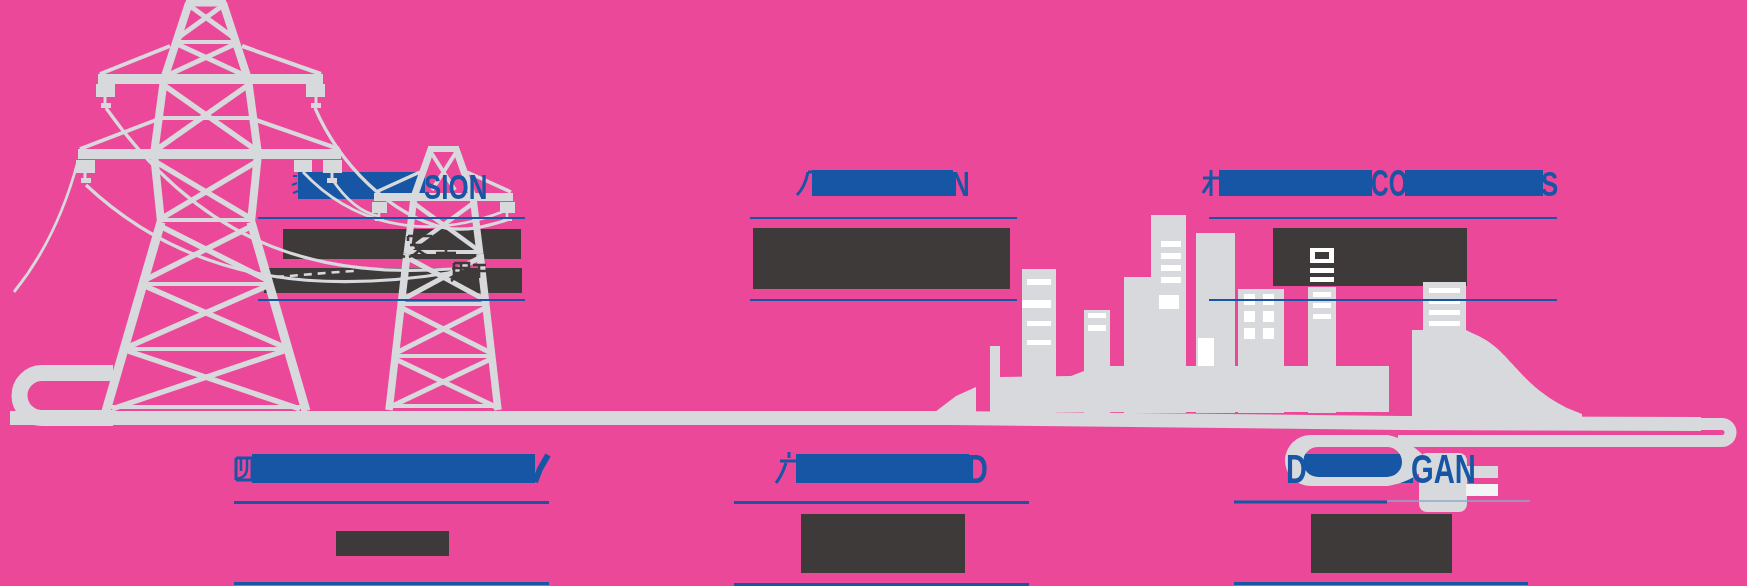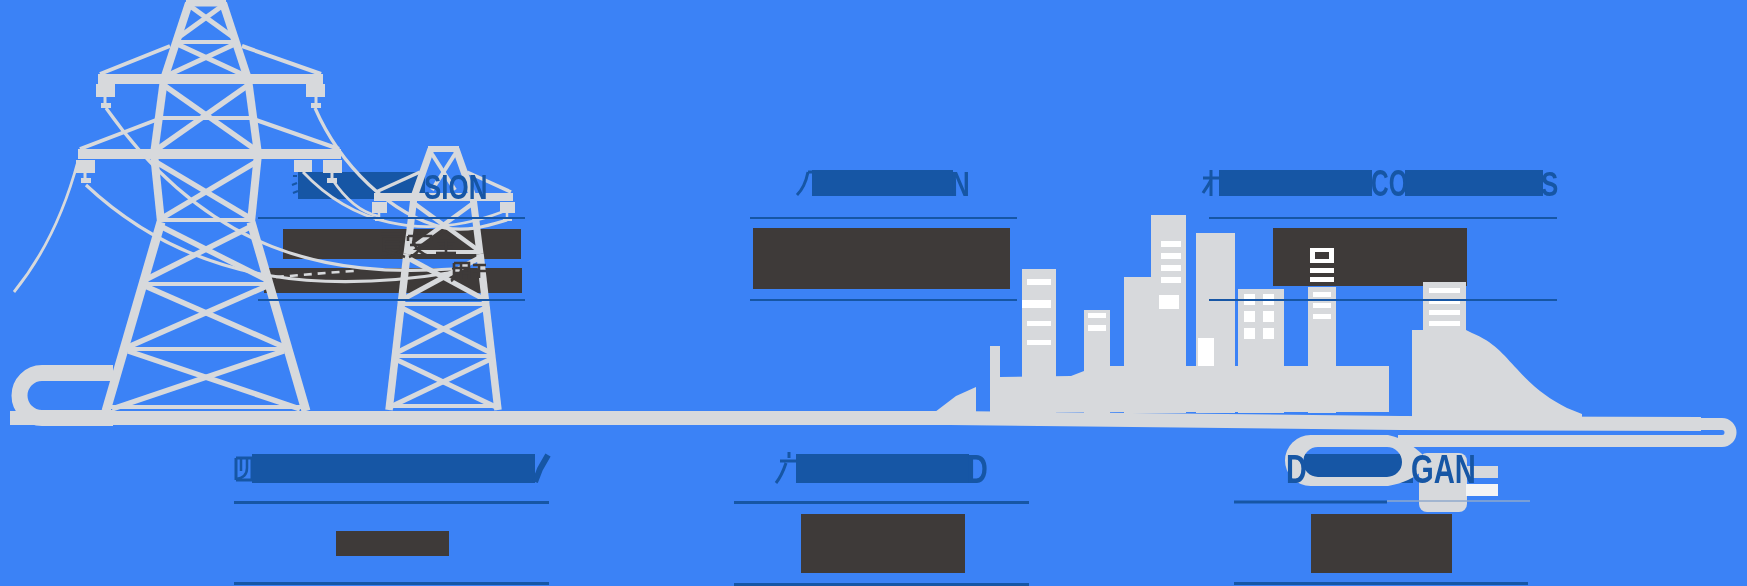--- a/index.html
+++ b/index.html
@@ -1,17 +1,17 @@
 <!DOCTYPE html>
 <html><head>
 <meta charset="utf-8">
 <style>
   html,body{margin:0;padding:0;background:#ffffff;}
   #stage{position:relative;width:1747px;height:586px;overflow:hidden;
-         font-family:"Liberation Sans", sans-serif;background:#3b82f6;}
+         font-family:"Liberation Sans", sans-serif;background:#ec4899;}
   .blk{position:absolute;background:#3e3a39;}
   .hrect{position:absolute;background:#1656a5;}
   svg{position:absolute;left:0;top:0;}
 </style>
 </head>
 <body>
 <div id="stage">
   <div class="hrect" style="left:298px;top:172px;width:127px;height:27px"></div>
   <div class="hrect" style="left:812px;top:170px;width:141px;height:26px"></div>
   <div class="hrect" style="left:1219px;top:170px;width:153px;height:26px"></div>

